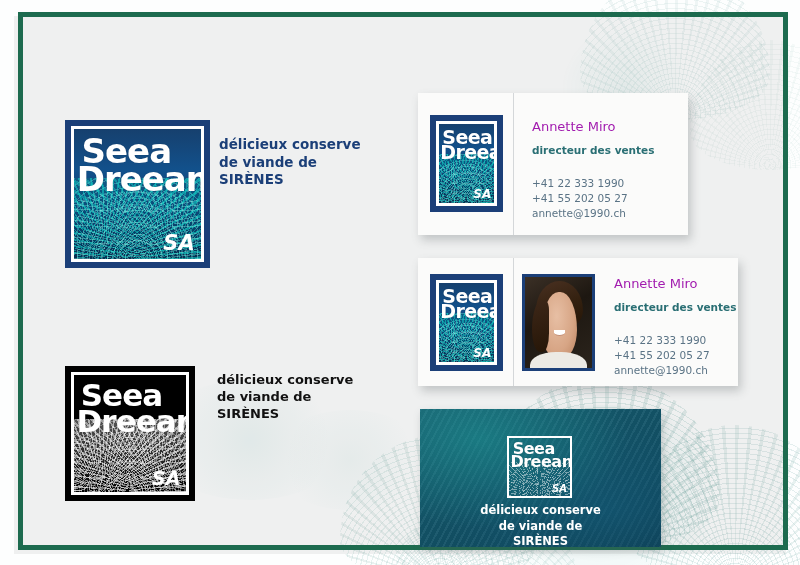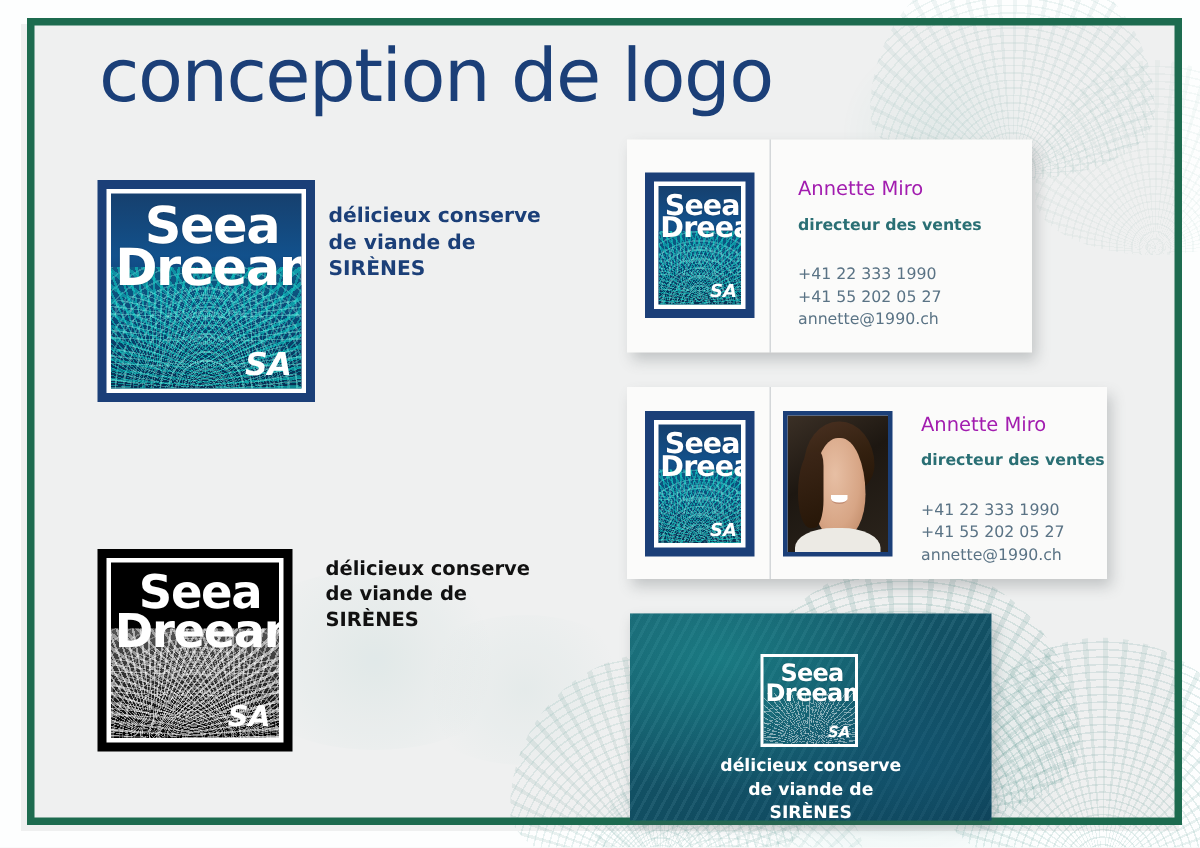--- a/index.html
+++ b/index.html
@@ -87,21 +87,21 @@
     border-radius:50% 50% 0 0 / 100% 100% 0 0;
     opacity:.9;
   }
   .logo-word{
     position:absolute;left:6%;top:7%;width:94%;
     color:#ffffff;font-weight:700;line-height:.82;
     font-family:"DejaVu Sans", sans-serif;
     letter-spacing:-.03em;
     text-shadow:0 0 1px rgba(0,0,0,.25);
   }
-  .logo-word .l1{display:block;text-align:center;}
+  .logo-word .l1{display:block;}
   .logo-word .l2{display:block;margin-left:-4%;}
   .logo-sa{
     position:absolute;right:5%;bottom:3%;
     color:#ffffff;font-weight:700;font-style:italic;
     font-family:"DejaVu Sans", sans-serif;
   }
   
   .logo-frame.mono{background:#000000;}
   .logo-frame.mono .logo-inner{
     border-color:#ffffff;
@@ -236,21 +236,20 @@
   </div>
 
   <div class="wm" style="left:150px;top:380px;width:320px;height:140px;">
     <div class="wm-soft" style="left:0;top:0;width:200px;height:120px;opacity:.55;"></div>
     <div class="wm-soft" style="left:120px;top:30px;width:160px;height:100px;opacity:.4;"></div>
   </div>
 
   <div class="frame-shadow"></div>
   <div class="frame"></div>
 
-  <div class="title">conception de logo</div>
 
   <div class="logo-box" style="left:65px;top:120px;width:145px;height:148px;">
     <div class="logo-frame" style="width:145px;height:148px;">
       <div class="logo-inner">
         <div class="scales">
           <div class="scale-row" style="bottom:58%;"></div>
           <div class="scale-row" style="bottom:38%;"></div>
           <div class="scale-row" style="bottom:18%;"></div>
           <div class="scale-row" style="bottom:-2%;"></div>
         </div>

